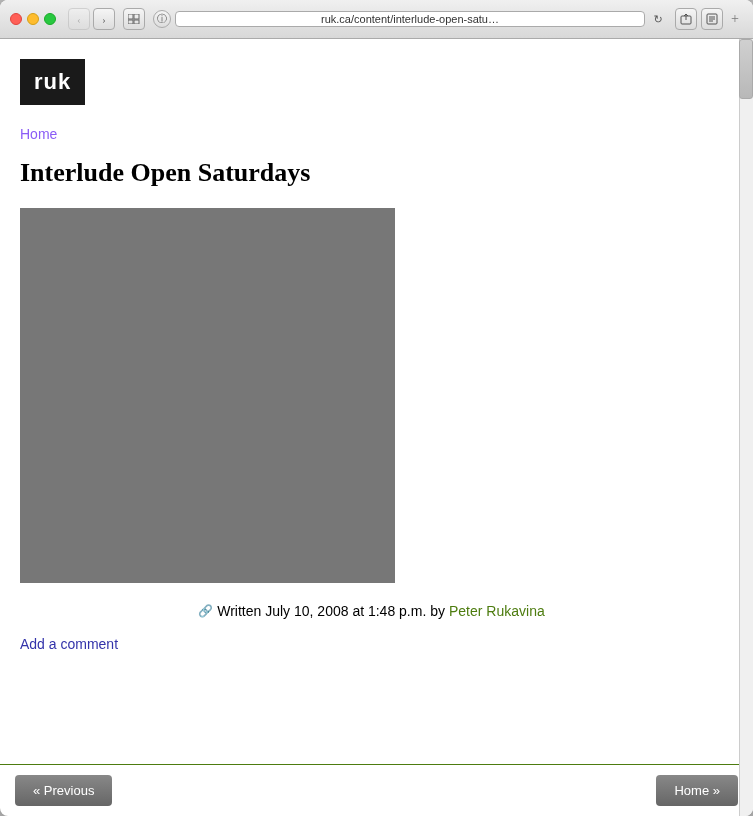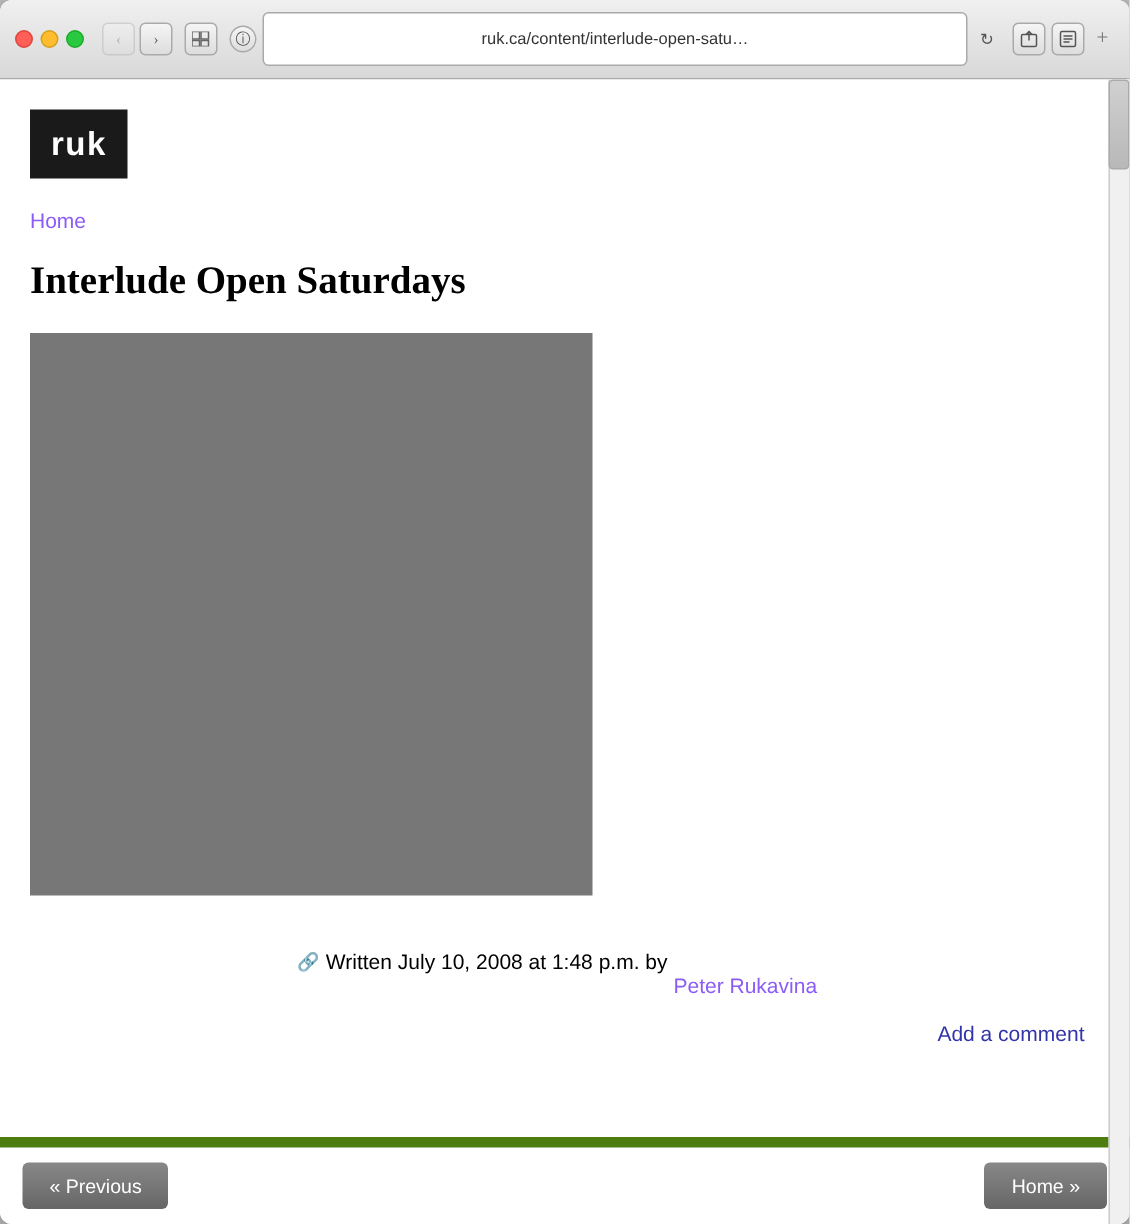--- a/index.html
+++ b/index.html
@@ -94,21 +94,21 @@
 
     .address-bar-container {
       flex: 1;
       display: flex;
       align-items: center;
       gap: 4px;
     }
 
     .address-bar {
       flex: 1;
-      height: 36px;
+      height: 16px;
       border: 1px solid #aaa;
       border-radius: 4px;
       background: white;
       padding: 0 8px;
       font-size: 11px;
       font-family: Arial, sans-serif;
       color: #333;
       text-align: center;
       display: flex;
       align-items: center;
@@ -171,20 +171,21 @@
       font-size: 14px;
       color: #777;
     }
 
     .page-content {
       background: #ffffff;
       flex: 1;
       display: flex;
       flex-direction: column;
       position: relative;
+      border-radius: 31px;
     }
 
     .scrollbar-track {
       position: absolute;
       right: 0;
       top: 0;
       bottom: 0;
       width: 14px;
       background: #f0f0f0;
       border-left: 1px solid #ccc;
@@ -274,43 +275,42 @@
       align-items: center;
       justify-content: center;
       gap: 4px;
     }
 
     .post-written .link-icon {
       font-size: 12px;
     }
 
     .post-written a {
-      color: #8b5cf6;
+      color: #4d7c0f;
       text-decoration: none;
-      margin-top: 32px;
     }
 
     .add-comment {
-      text-align: right;
+      text-align: left;
       margin-top: 16px;
     }
 
     .add-comment a {
       color: #3333aa;
       text-decoration: none;
       font-family: Arial, sans-serif;
       font-size: 14px;
     }
 
     .nav-footer {
       display: flex;
       justify-content: space-between;
       align-items: center;
       padding: 10px 15px;
-      border-top: 7px solid #4d7c0f;
+      border-top: 1px solid #4d7c0f;
     }
 
     .prev-btn, .next-btn {
       background: linear-gradient(to bottom, #888, #666);
       color: white;
       border: none;
       border-radius: 4px;
       padding: 8px 18px;
       font-family: Arial, sans-serif;
       font-size: 13px;

